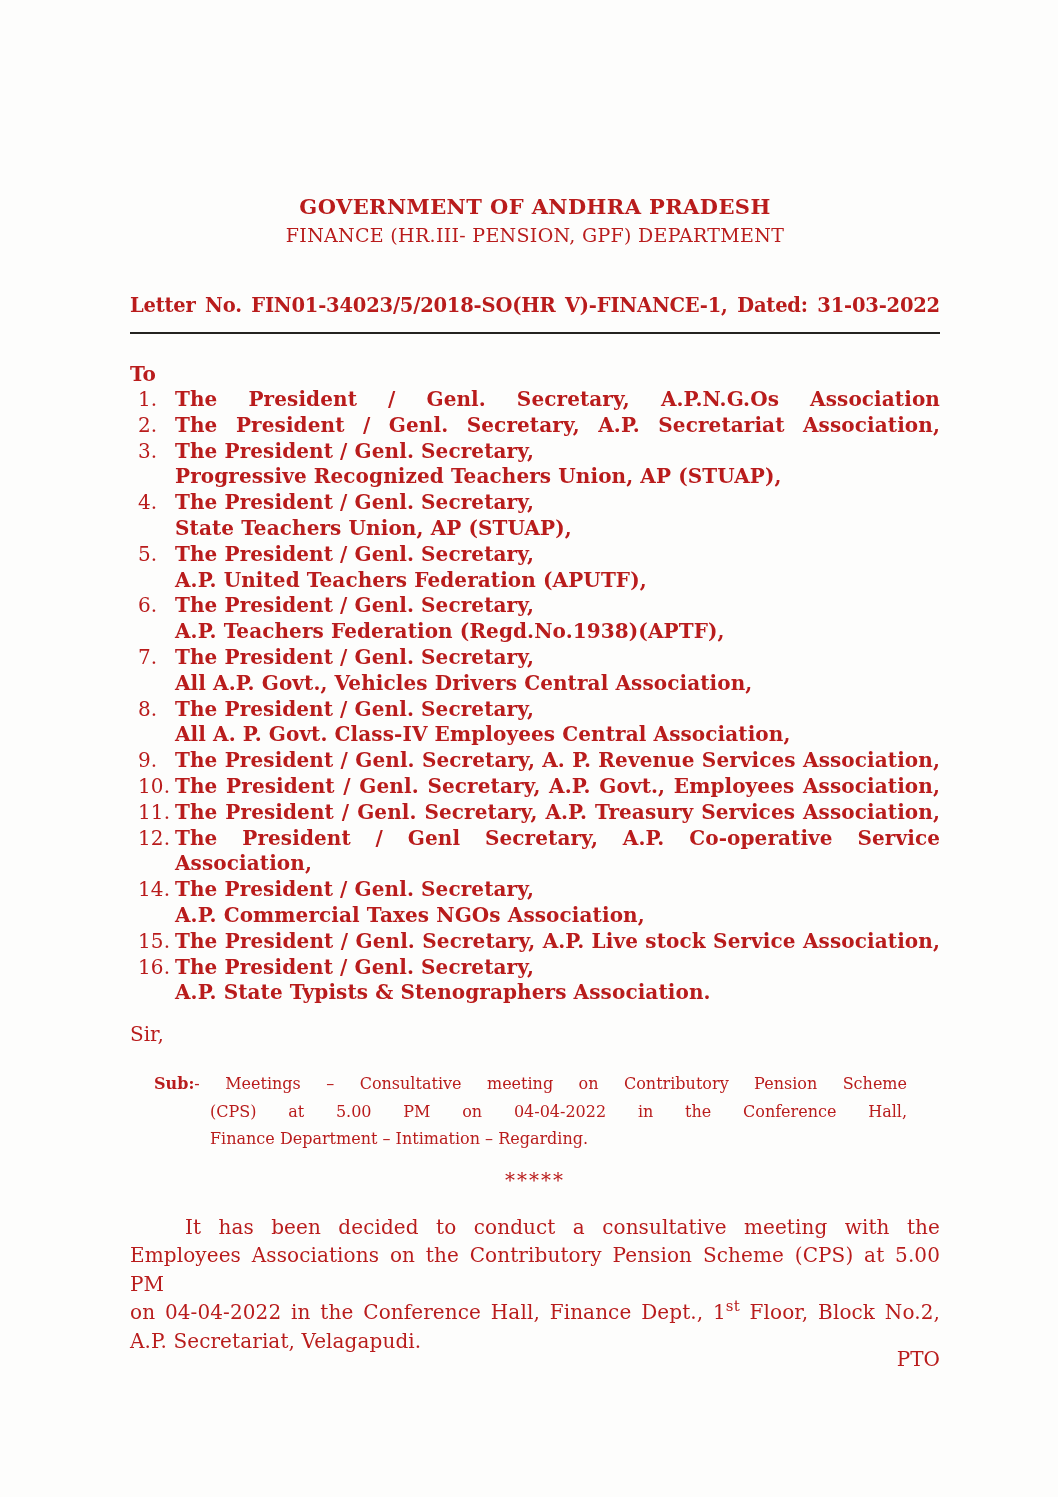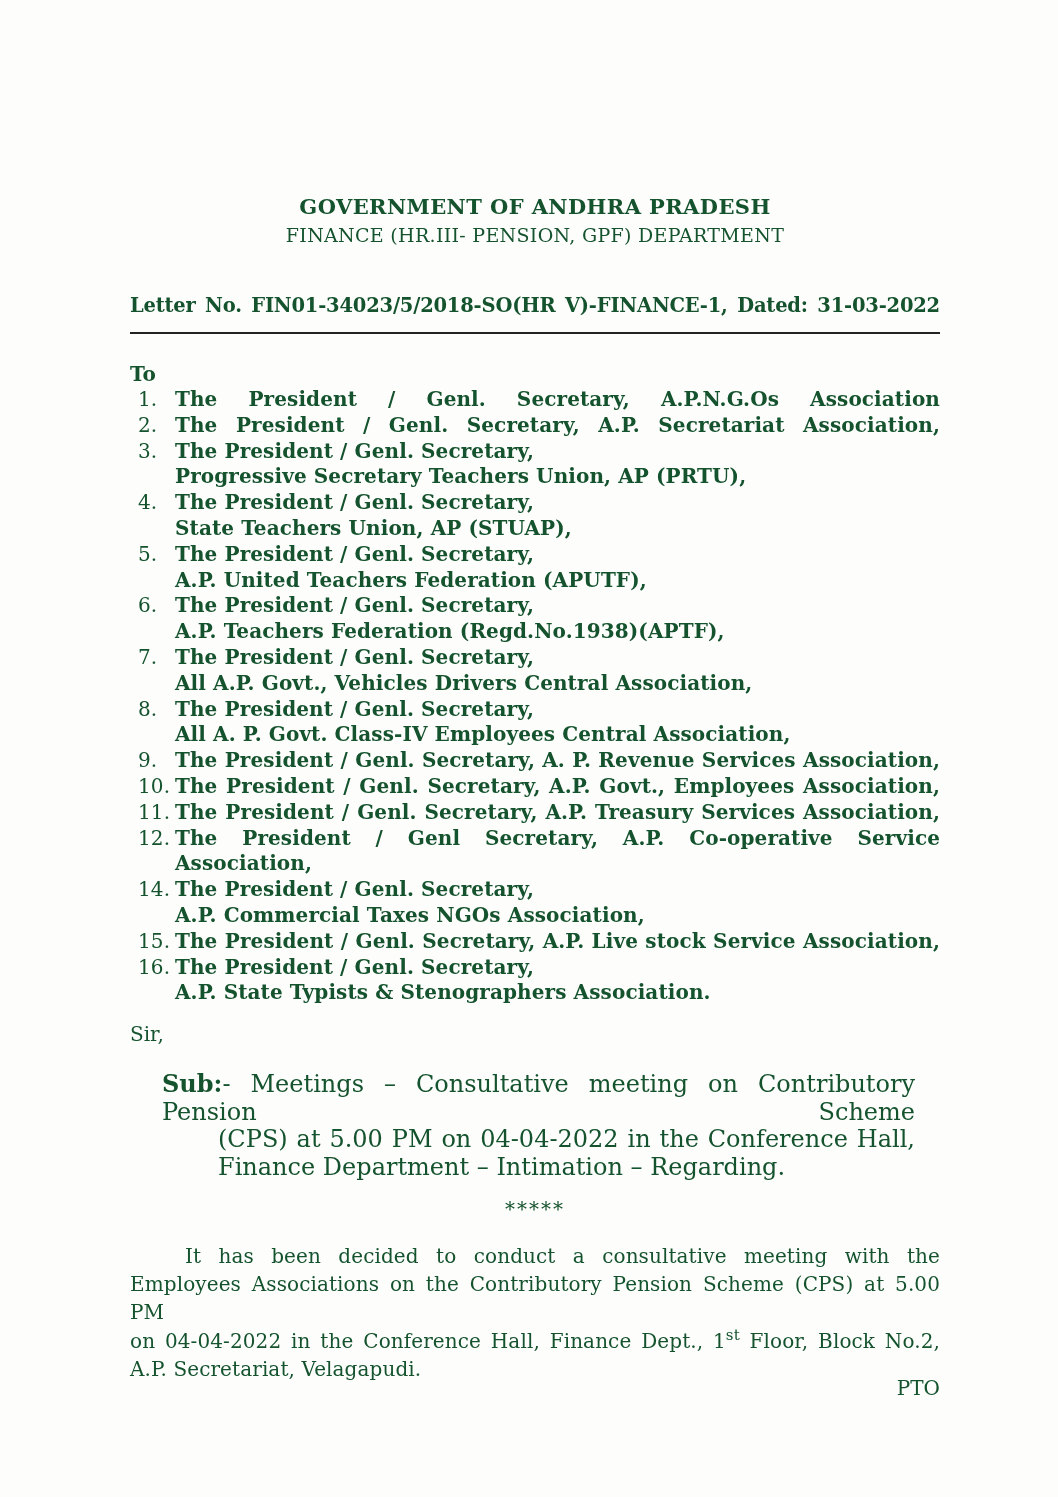--- a/index.html
+++ b/index.html
@@ -4,21 +4,21 @@
 <style>
   html, body { margin: 0; padding: 0; }
   body { background: #ffffff; }
 
   .page {
     position: relative;
     width: 1058px;
     height: 1497px;
     background: #fdfdfc;
     font-family: "DejaVu Serif", "Liberation Serif", serif;
-    color: #14532d;
+    color: #b91c1c;
     overflow: hidden;
   }
 
   .content {
     position: absolute;
     left: 130px;
     top: 0;
     width: 810px;
   }
 
@@ -77,23 +77,23 @@
   }
 
   .salutation {
     margin-top: 15px;
     font-size: 20px;
     line-height: 26px;
   }
 
   .subject {
     margin-top: 23px;
-    margin-left: 32px;
+    margin-left: 24px;
     width: 753px;
-    font-size: 24px;
+    font-size: 16px;
   }
   .subj-line { line-height: 27.6px; }
   .subj-line.cont { margin-left: 56px; }
   .subj-line.fill {
     text-align: justify;
     text-align-last: justify;
   }
   .subj-label { font-weight: bold; }
 
   .separator {
@@ -151,21 +151,21 @@
         <div class="recipient">
           <span class="num">2.</span>
           <div class="rec-lines">
             <div class="rec-line spread">The President / Genl. Secretary, A.P. Secretariat Association,</div>
           </div>
         </div>
         <div class="recipient">
           <span class="num">3.</span>
           <div class="rec-lines">
             <div class="rec-line">The President / Genl. Secretary,</div>
-            <div class="rec-line">Progressive Secretary Teachers Union, AP (PRTU),</div>
+            <div class="rec-line">Progressive Recognized Teachers Union, AP (STUAP),</div>
           </div>
         </div>
         <div class="recipient">
           <span class="num">4.</span>
           <div class="rec-lines">
             <div class="rec-line">The President / Genl. Secretary,</div>
             <div class="rec-line">State Teachers Union, AP (STUAP),</div>
           </div>
         </div>
         <div class="recipient">

